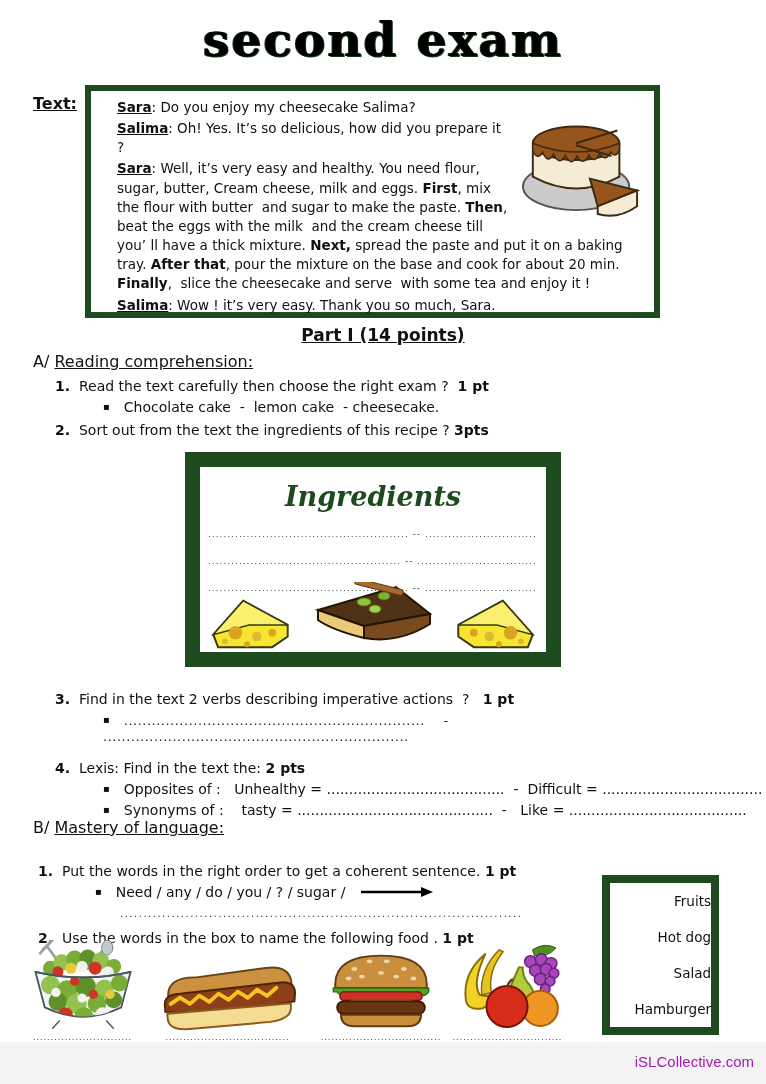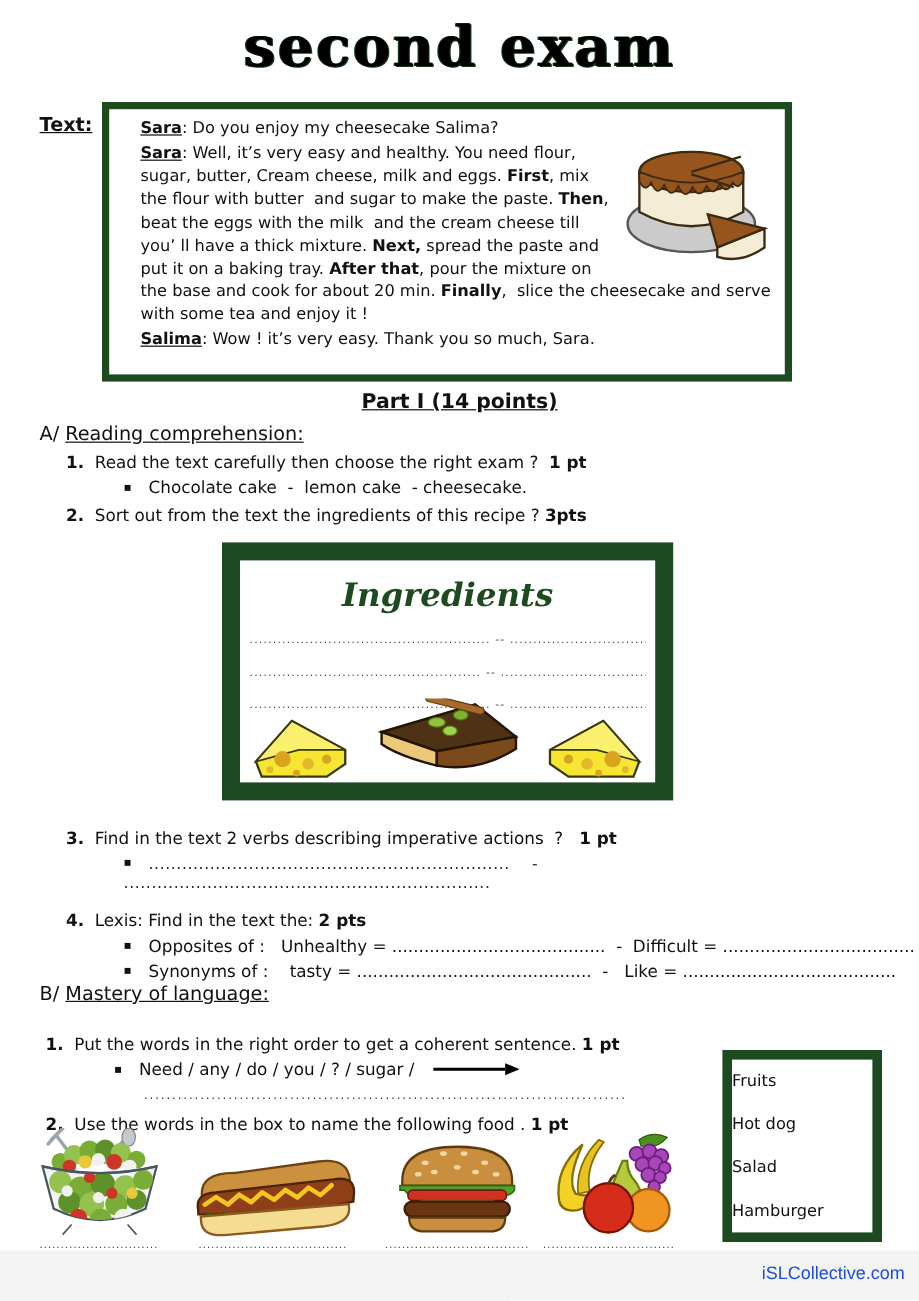--- a/index.html
+++ b/index.html
@@ -53,26 +53,26 @@
 
   .foods{position:absolute;left:25px;top:940px;display:flex;align-items:flex-end;}
   .food{display:flex;flex-direction:column;align-items:center;}
   .food-dots{margin-top:3px;font-size:8px;letter-spacing:1px;color:#333;white-space:nowrap;}
   .f-salad{width:115px;}
   .f-hotdog{width:145px;margin-left:15px;}
   .f-hotdog svg{transform:rotate(-3deg);}
   .f-hamburger{width:112px;margin-left:25px;}
   .f-fruits{width:117px;margin-left:12px;}
 
-  .word-box{position:absolute;left:602px;top:875px;width:133px;height:160px;box-sizing:border-box;
+  .word-box{position:absolute;left:602px;top:875px;width:117px;height:160px;box-sizing:border-box;
             border:8px solid #1d4a1f;background:#fff;display:flex;flex-direction:column;
-            justify-content:space-around;align-items:flex-start;font-size:13.5px;}
+            justify-content:space-around;align-items:flex-end;font-size:13.5px;}
 
   .footer{position:absolute;left:0;bottom:0;width:100%;height:42px;background:#f3f3f3;}
-  .watermark{position:absolute;right:12px;top:11px;font-size:15px;color:#1d4ed8;
+  .watermark{position:absolute;right:12px;top:11px;font-size:15px;color:#a21caf;
              font-family:"Liberation Sans",sans-serif;}
 </style>
 </head>
 <body>
 
 <div id="page">
 
   <h1 class="title">second exam</h1>
 
   <div class="text-label">Text:</div>
@@ -81,20 +81,21 @@
     <svg class="cheesecake" viewBox="0 0 128 122" aria-hidden="true">
       <ellipse cx="58" cy="90" rx="54" ry="24" fill="#cbcbcb" stroke="#555" stroke-width="2"></ellipse>
       <path d="M14 46 L14 80 Q58 104 102 80 L102 46" fill="#f4ecd4" stroke="#3c2b12" stroke-width="2"></path>
       <ellipse cx="58" cy="46" rx="44" ry="17" fill="#95551d" stroke="#3c2b12" stroke-width="2"></ellipse>
       <path d="M14 46 L14 54 Q19 64 24 55 Q29 68 35 57 Q41 70 47 58 Q53 71 59 59 Q65 70 71 58 Q77 68 82 56 Q88 66 93 55 Q98 62 102 53 L102 46 Q58 64 14 46 Z" fill="#95551d" stroke="#3c2b12" stroke-width="1.5"></path>
       <path d="M58 46 L100 33 M58 48 L94 59" stroke="#3c2b12" stroke-width="2" fill="none"></path>
       <path d="M80 110 L80 118 Q100 124 120 110 L120 94 Z" fill="#f4ecd4" stroke="#3c2b12" stroke-width="2"></path>
       <polygon points="72,82 120,94 80,110" fill="#95551d" stroke="#3c2b12" stroke-width="2"></polygon>
     </svg>
     <p class="pre"><span class="b u">Sara</span><span>: Do you enjoy my cheesecake Salima?</span></p>
+    <p class="pre"><span class="b u">Salima</span><span>: Oh! Yes. It’s so delicious, how did you prepare it ?</span></p>
     <p class="pre"><span class="b u">Sara</span><span>: Well, it’s very easy and healthy. You need flour, sugar, butter, Cream cheese, milk and eggs. </span><span class="b">First</span><span>, mix the flour with butter  and sugar to make the paste. </span><span class="b">Then</span><span>, beat the eggs with the milk  and the cream cheese till you’ ll have a thick mixture. </span><span class="b">Next,</span><span> spread the paste and put it on a baking tray. </span><span class="b">After that</span><span>, pour the mixture on the base and cook for about 20 min. </span><span class="b">Finally</span><span>,  slice the cheesecake and serve  with some tea and enjoy it !</span></p>
     <p class="pre"><span class="b u">Salima</span><span>: Wow ! it’s very easy. Thank you so much, Sara.</span></p>
   </div>
 
   <div class="part1"><span>Part I (14 points)</span></div>
 
   <div class="sectionA">
     <div class="sec-heading pre"><span>A/ </span><span class="u">Reading comprehension:</span></div>
 
     <div class="q pre"><span class="b">1.</span><span>  Read the text carefully then choose the right exam ?  </span><span class="b">1 pt</span></div>

